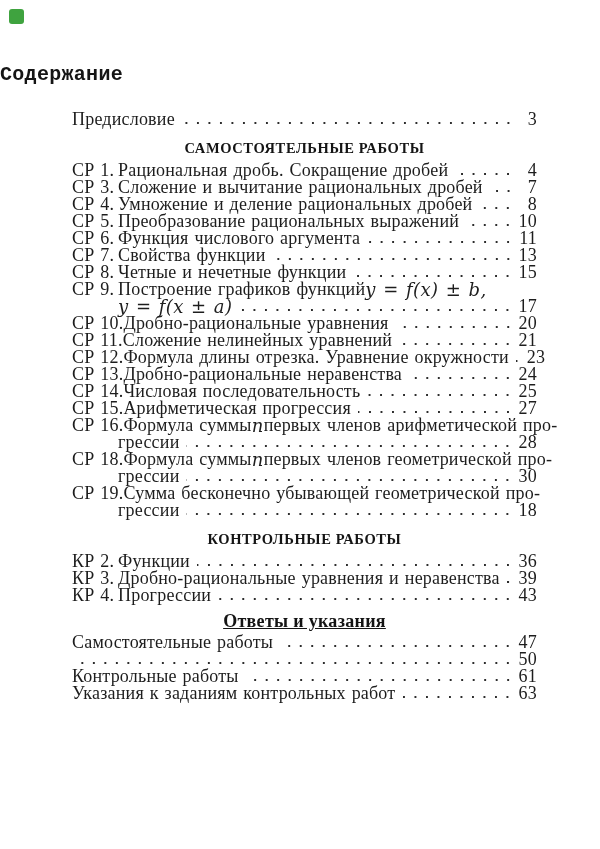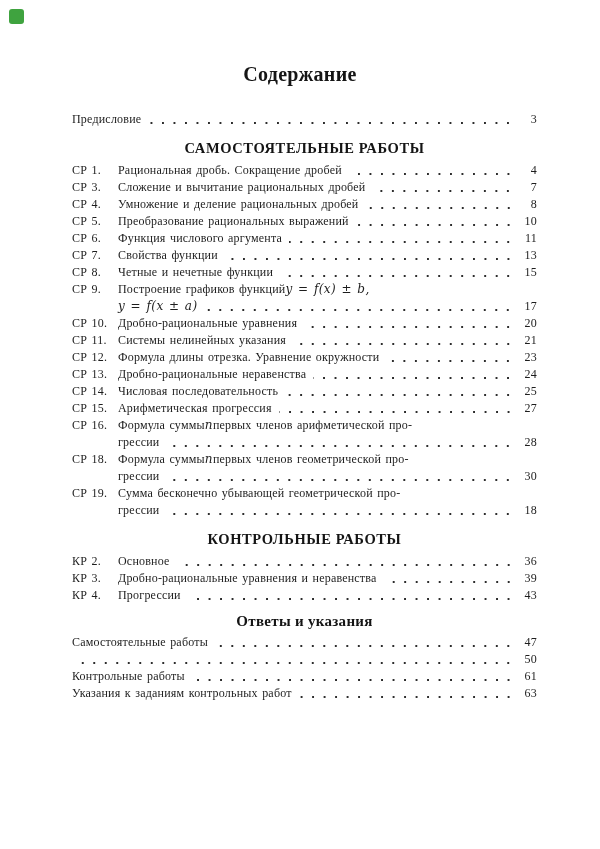--- a/index.html
+++ b/index.html
@@ -19,38 +19,38 @@
     width: 15px;
     height: 15px;
     border-radius: 3px;
   }
   .doc-title {
     position: absolute;
     top: 63px;
     left: 0;
     right: 0;
     margin: 0;
-    text-align: center;
-    font-family: Liberation Serif, serif;
+    text-align: left;
+    font-family: Liberation Mono, monospace;
     font-weight: bold;
     font-size: 20px;
     letter-spacing: 0.3px;
     color: #151515;
   }
   .toc {
     position: absolute;
     left: 72px;
     top: 111px;
     width: 465px;
   }
   .row {
     display: flex;
     height: 17px;
     line-height: 17px;
-    font-size: 12px;
+    font-size: 18px;
     letter-spacing: 0.2px;
     word-spacing: 1.2px;
     white-space: nowrap;
   }
   .label, .indent { flex: 0 0 46px; }
   .txt { flex: 0 0 auto; }
   .math {
     flex: 0 0 auto;
     font-style: italic;
     font-family: "DejaVu Serif", serif;
@@ -69,21 +69,21 @@
     background-position: right center;
   }
   .pagenum { flex: 0 0 auto; min-width: 18px; text-align: right; }
   .section-heading {
     text-align: center;
     font-weight: bold;
     line-height: 17px;
     color: #141414;
   }
   .section-heading.caps  { font-size: 14.5px; letter-spacing: 0.6px; margin: 12px 0 5px; }
-  .section-heading.mixed { font-size: 15px;   letter-spacing: 0.3px; margin: 9px 0 4px; }
+  .section-heading.mixed { font-size: 18px;   letter-spacing: 0.3px; margin: 9px 0 4px; text-decoration: underline; }
 </style>
 </head>
 <body>
 
 <div class="page">
   <div class="corner-marker" style="background: rgb(63, 163, 63);"></div>
   <h1 class="doc-title">Содержание</h1>
   <div class="toc">
       <div class="row">
         <span class="txt">Предисловие</span>
@@ -145,21 +145,21 @@
         <span class="pagenum">17</span>
       </div>
       <div class="row">
         <span class="label">СР 10.</span>
         <span class="txt">Дробно-рациональные уравнения</span>
         <span class="leader"></span>
         <span class="pagenum">20</span>
       </div>
       <div class="row">
         <span class="label">СР 11.</span>
-        <span class="txt">Системы нелинейных указания</span>
+        <span class="txt">Сложение нелинейных уравнений</span>
         <span class="leader"></span>
         <span class="pagenum">21</span>
       </div>
       <div class="row">
         <span class="label">СР 12.</span>
         <span class="txt">Формула длины отрезка. Уравнение окружности</span>
         <span class="leader"></span>
         <span class="pagenum">23</span>
       </div>
       <div class="row">
@@ -210,21 +210,21 @@
       </div>
       <div class="row">
         <span class="indent"></span>
         <span class="txt">грессии</span>
         <span class="leader"></span>
         <span class="pagenum">18</span>
       </div>
       <div class="section-heading caps">КОНТРОЛЬНЫЕ РАБОТЫ</div>
       <div class="row">
         <span class="label">КР 2.</span>
-        <span class="txt">Основное</span>
+        <span class="txt">Функции</span>
         <span class="leader"></span>
         <span class="pagenum">36</span>
       </div>
       <div class="row">
         <span class="label">КР 3.</span>
         <span class="txt">Дробно-рациональные уравнения и неравенства</span>
         <span class="leader"></span>
         <span class="pagenum">39</span>
       </div>
       <div class="row">

